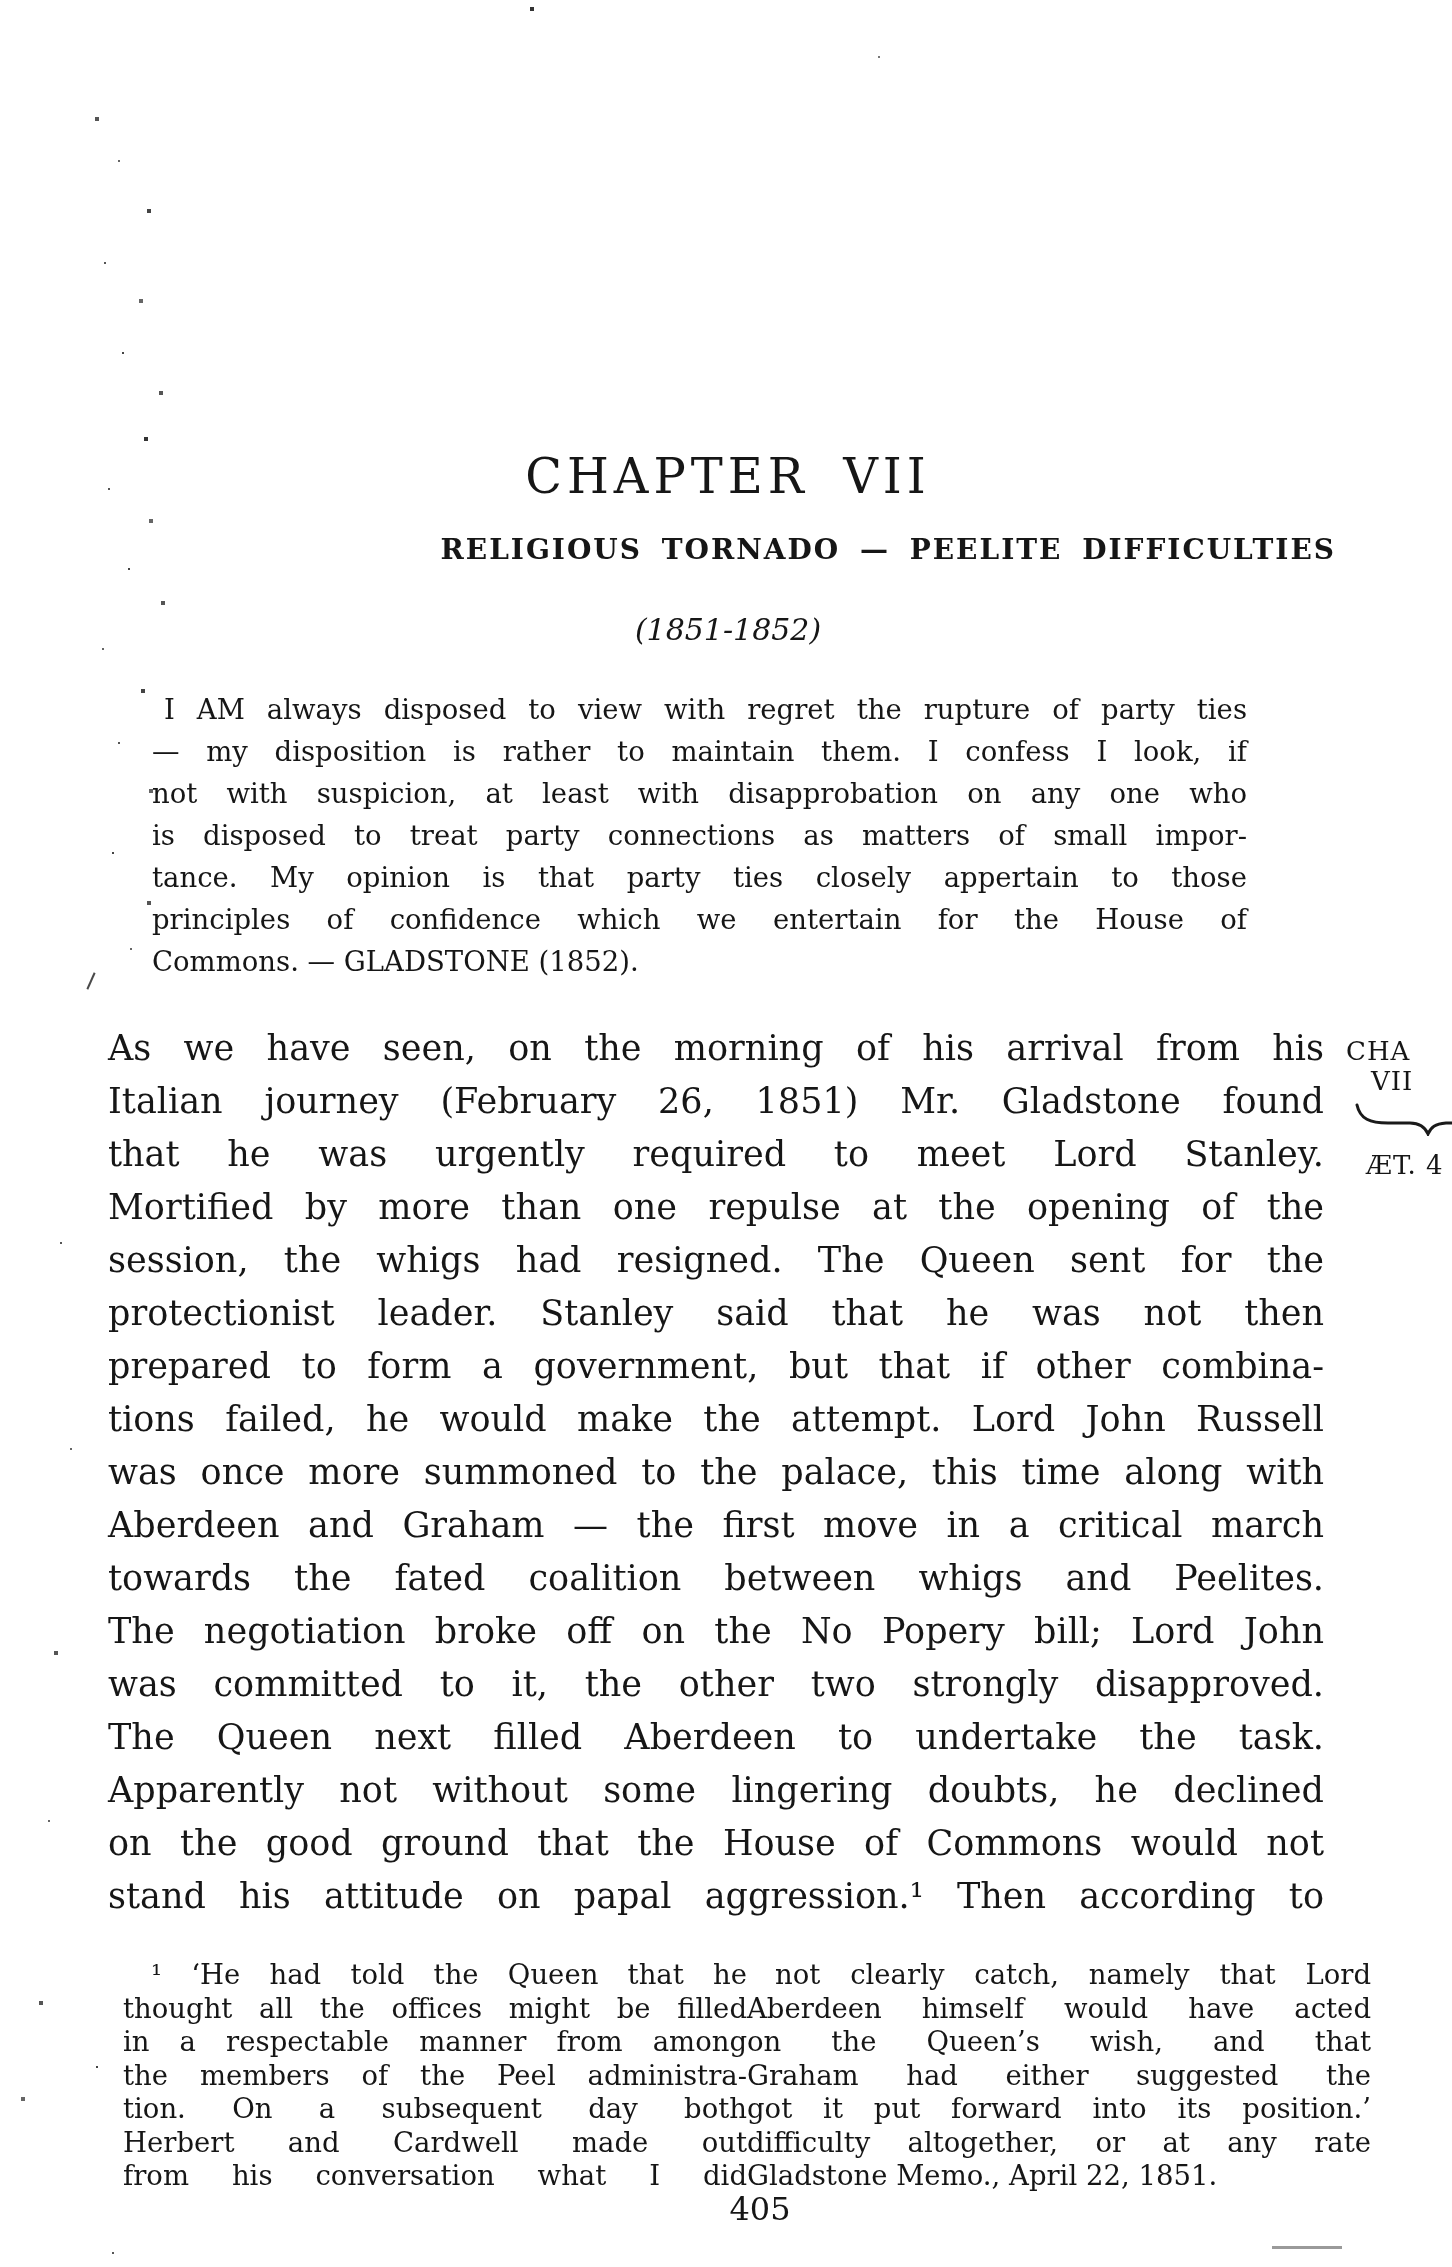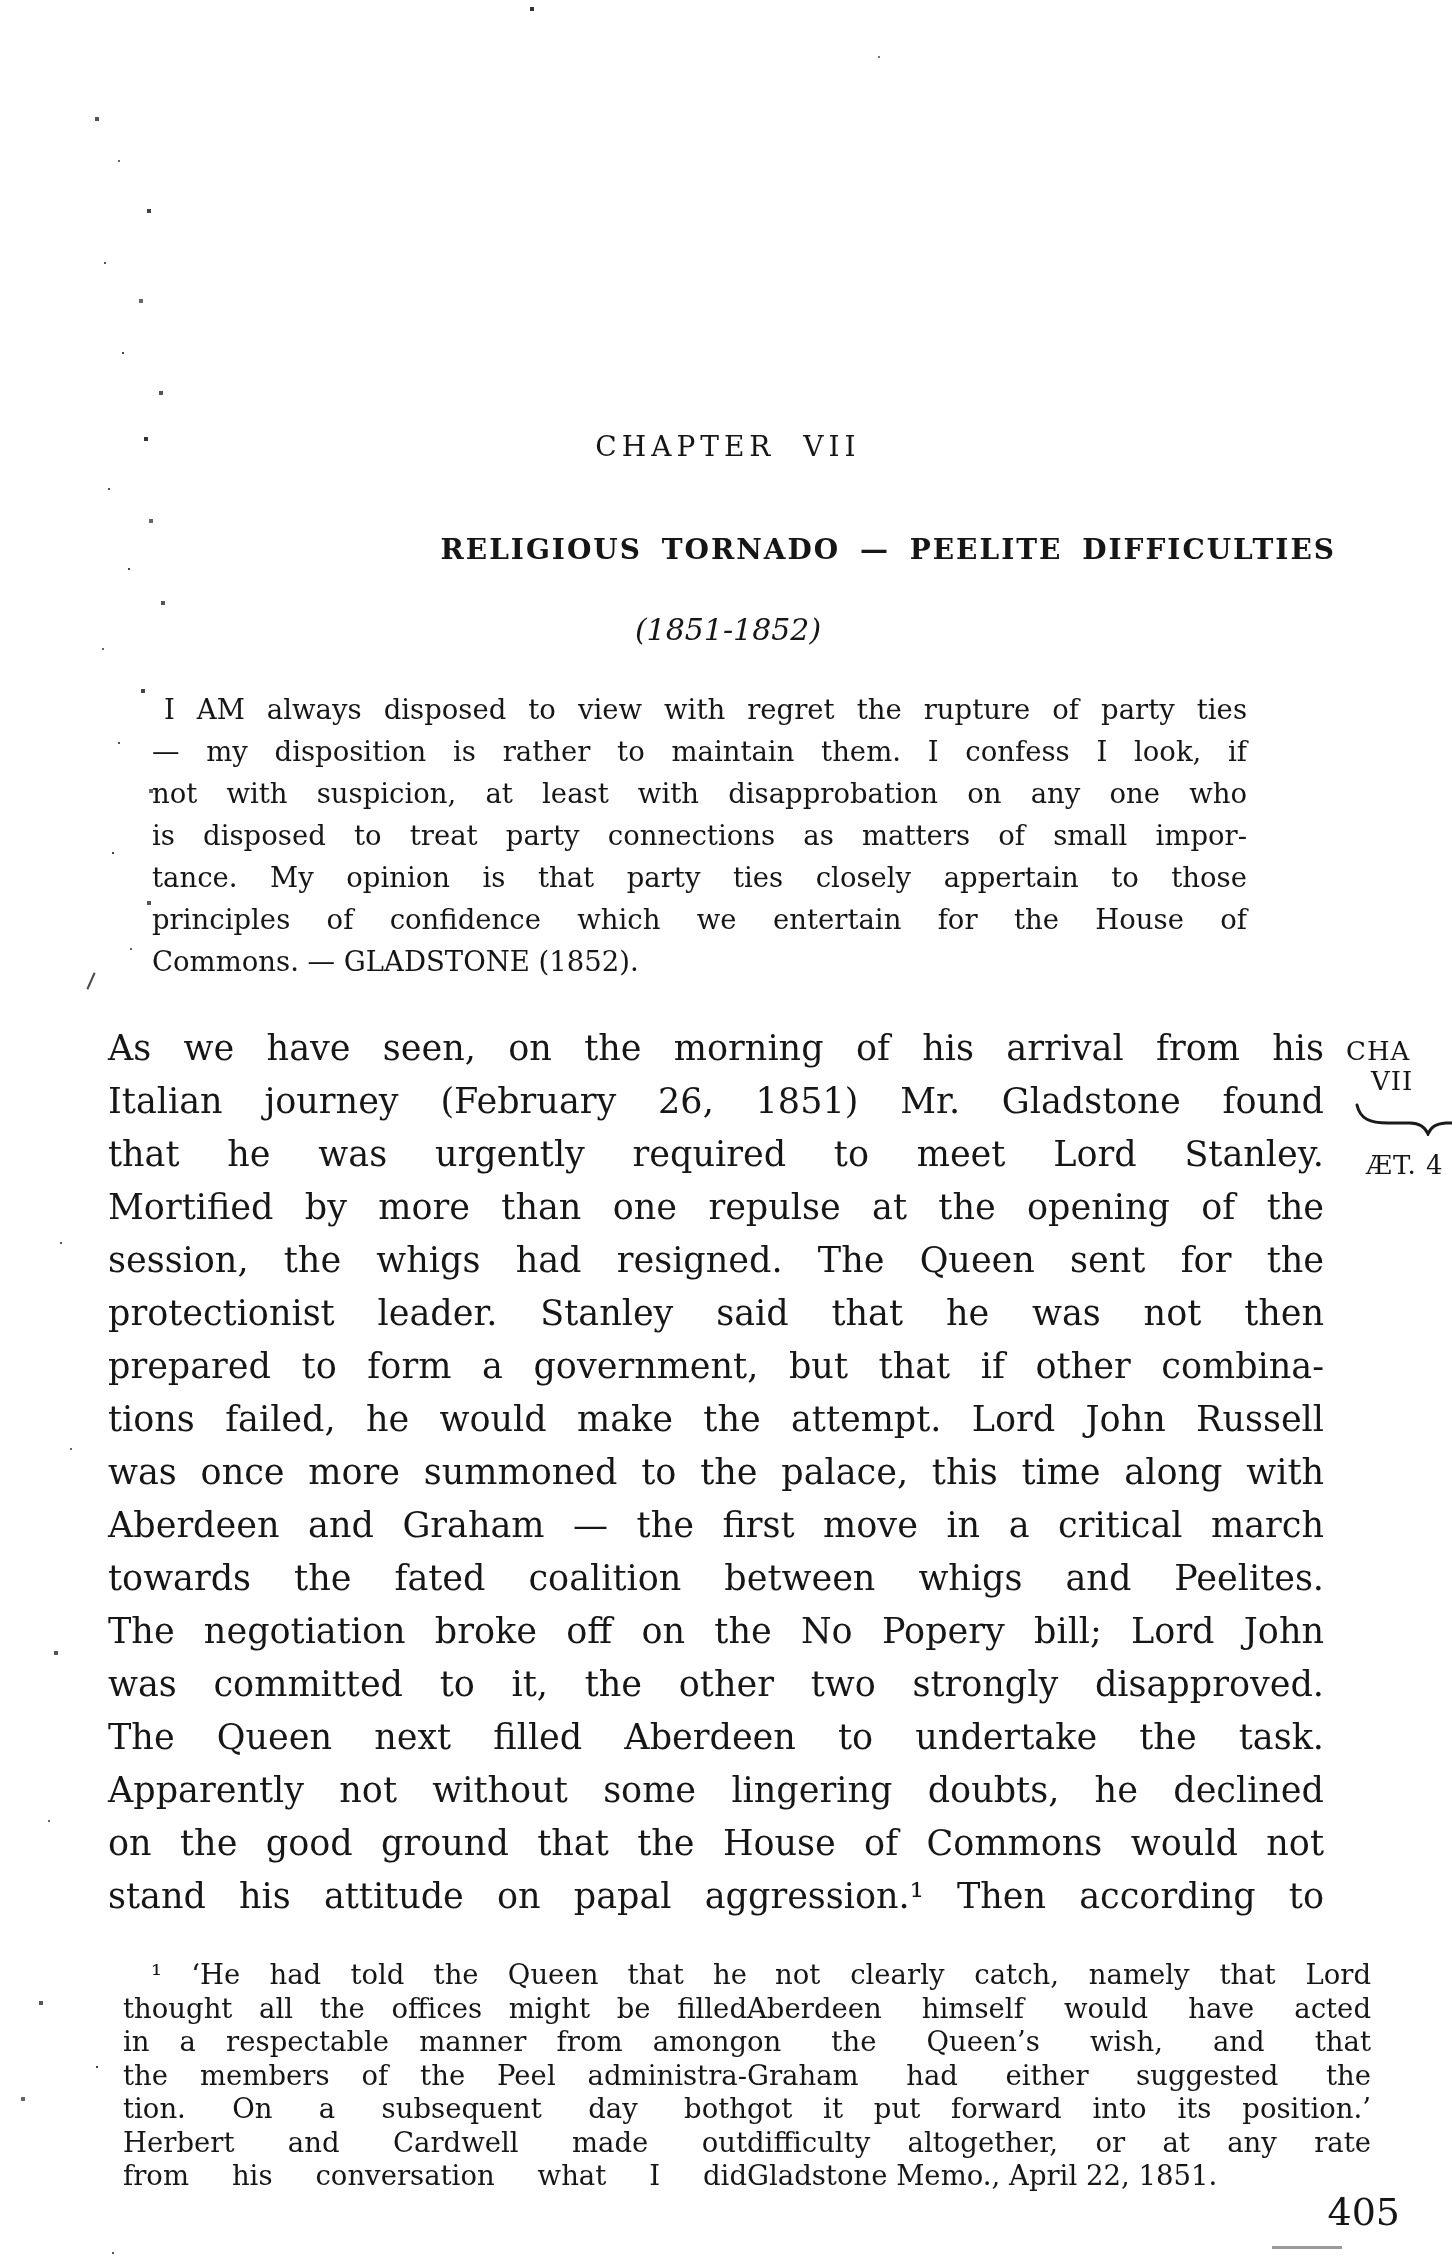--- a/index.html
+++ b/index.html
@@ -14,23 +14,23 @@
   }
   .page {
     position: absolute;
     inset: 0;
     overflow: hidden;
     background: #ffffff;
   }
   
   .chapter-heading {
     position: absolute;
-    top: 430px; left: 120px; width: 1216px;
+    top: 448px; left: 120px; width: 1216px;
     text-align: center;
-    font-size: 28px;
+    font-size: 48px;
     font-weight: 500;
     letter-spacing: 5px;
     word-spacing: 14px;
   }
   .chapter-title {
     position: absolute;
     top: 533px; left: 120px; width: 1216px;
     text-align: right;
     font-size: 28px;
     font-weight: bold;
@@ -86,22 +86,22 @@
     display: flex;
     font-size: 27.5px;
     line-height: 33.5px;
   }
   .fn-col { width: 624px; }
   .fn-col .line:first-child { text-indent: 28px; }
   
   .page-number {
     position: absolute;
     top: 2190px; left: 120px; width: 1280px;
-    text-align: right;
-    font-size: 38px;
+    text-align: center;
+    font-size: 32px;
   }
   
   .speckles {
     position: absolute; top: 0; left: 0;
     width: 2px; height: 2px; background: transparent;
     box-shadow:
       531px 8px 0 1px #333,
       878px 56px 0 0 #777,
       96px 118px 0 1px #555,
       118px 160px 0 0 #666,

